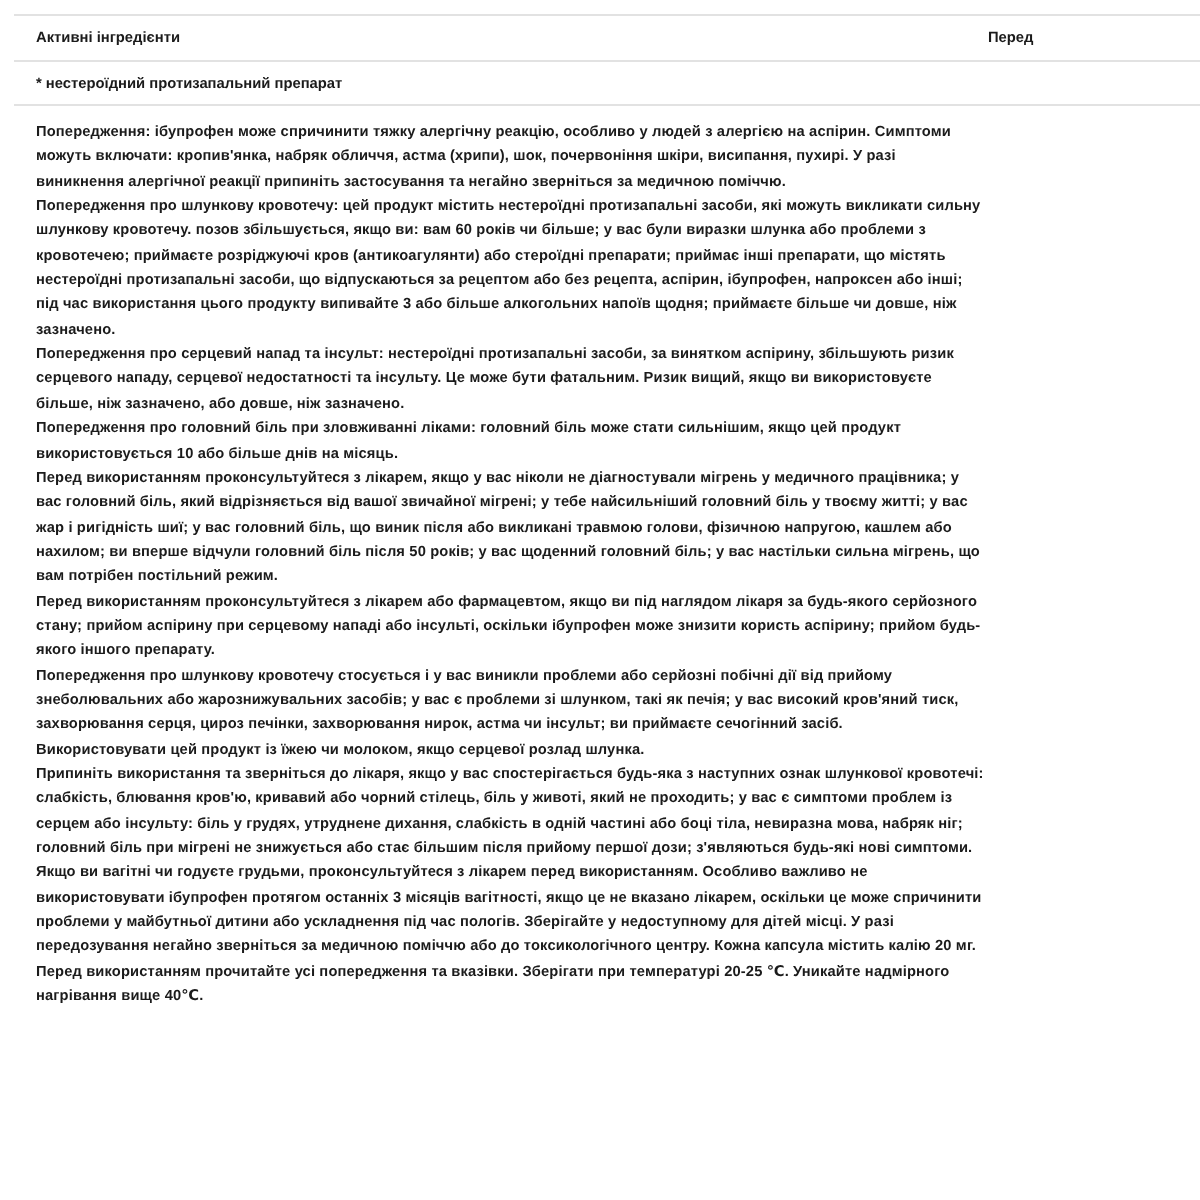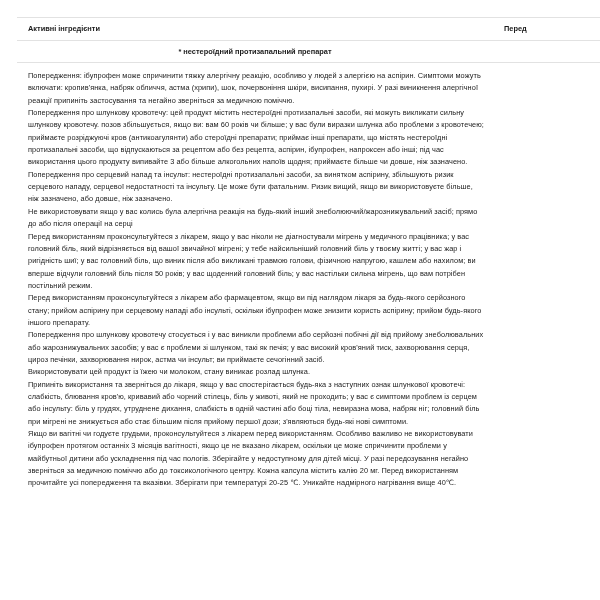--- a/index.html
+++ b/index.html
@@ -11,21 +11,21 @@
     width: 600px;
     height: 600px;
     overflow: hidden;
     font-family: "Liberation Sans", "DejaVu Sans", sans-serif;
     color: #1a1a1a;
     -webkit-font-smoothing: antialiased;
   }
 
   .page {
     width: 512px;
-    padding: 17px;
+    padding: 7px;
     box-sizing: border-box;
   }
 
   
   .facts-table {
     width: 100%;
     border-collapse: collapse;
     table-layout: fixed;
     margin: 0;
     padding: 0;
@@ -52,33 +52,32 @@
   .col-purpose    { width: 124px; }
 
   .cell-head {
     font-weight: 700;
   }
   .cell-purpose {
     font-weight: 700;
   }
   .cell-foot {
     font-weight: 700;
-    text-align: center;
   }
 
   
   .body-copy {
     padding: 7px 11px 0 11px;
     box-sizing: border-box;
   }
   .para {
     margin: 0;
     font-size: 7.35px;
     line-height: 12.35px;
-    font-weight: 400;
+    font-weight: 700;
     color: #1b1b1b;
     text-align: left;
     letter-spacing: 0.01em;
   }
 </style>
 </head>
 <body>
 
 <div class="page">
 
@@ -96,22 +95,22 @@
         <td class="cell-foot">* нестероїдний протизапальний препарат</td>
         <td></td>
       </tr>
     </tbody>
   </table>
 
   <div class="body-copy">
     <p class="para">Попередження: ібупрофен може спричинити тяжку алергічну реакцію, особливо у людей з алергією на аспірин. Симптоми можуть включати: кропив'янка, набряк обличчя, астма (хрипи), шок, почервоніння шкіри, висипання, пухирі. У разі виникнення алергічної реакції припиніть застосування та негайно зверніться за медичною поміччю.</p>
     <p class="para">Попередження про шлункову кровотечу: цей продукт містить нестероїдні протизапальні засоби, які можуть викликати сильну шлункову кровотечу. позов збільшується, якщо ви: вам 60 років чи більше; у вас були виразки шлунка або проблеми з кровотечею; приймаєте розріджуючі кров (антикоагулянти) або стероїдні препарати; приймає інші препарати, що містять нестероїдні протизапальні засоби, що відпускаються за рецептом або без рецепта, аспірин, ібупрофен, напроксен або інші; під час використання цього продукту випивайте 3 або більше алкогольних напоїв щодня; приймаєте більше чи довше, ніж зазначено.</p>
     <p class="para">Попередження про серцевий напад та інсульт: нестероїдні протизапальні засоби, за винятком аспірину, збільшують ризик серцевого нападу, серцевої недостатності та інсульту. Це може бути фатальним. Ризик вищий, якщо ви використовуєте більше, ніж зазначено, або довше, ніж зазначено.</p>
-    <p class="para">Не використовувати якщо у вас колись була алергічна реакція на будь-який інший знеболюючий/жарознижувальний засіб; прямо до або після операції на серці</p>
+    <p class="para">Попередження про головний біль при зловживанні ліками: головний біль може стати сильнішим, якщо цей продукт використовується 10 або більше днів на місяць.</p>
     <p class="para">Перед використанням проконсультуйтеся з лікарем, якщо у вас ніколи не діагностували мігрень у медичного працівника; у вас головний біль, який відрізняється від вашої звичайної мігрені; у тебе найсильніший головний біль у твоєму житті; у вас жар і ригідність шиї; у вас головний біль, що виник після або викликані травмою голови, фізичною напругою, кашлем або нахилом; ви вперше відчули головний біль після 50 років; у вас щоденний головний біль; у вас настільки сильна мігрень, що вам потрібен постільний режим.</p>
     <p class="para">Перед використанням проконсультуйтеся з лікарем або фармацевтом, якщо ви під наглядом лікаря за будь-якого серйозного стану; прийом аспірину при серцевому нападі або інсульті, оскільки ібупрофен може знизити користь аспірину; прийом будь-якого іншого препарату.</p>
     <p class="para">Попередження про шлункову кровотечу стосується і у вас виникли проблеми або серйозні побічні дії від прийому знеболювальних або жарознижувальних засобів; у вас є проблеми зі шлунком, такі як печія; у вас високий кров'яний тиск, захворювання серця, цироз печінки, захворювання нирок, астма чи інсульт; ви приймаєте сечогінний засіб.</p>
-    <p class="para">Використовувати цей продукт із їжею чи молоком, стану виникає розлад шлунка.</p>
+    <p class="para">Використовувати цей продукт із їжею чи молоком, якщо серцевої розлад шлунка.</p>
     <p class="para">Припиніть використання та зверніться до лікаря, якщо у вас спостерігається будь-яка з наступних ознак шлункової кровотечі: слабкість, блювання кров'ю, кривавий або чорний стілець, біль у животі, який не проходить; у вас є симптоми проблем із серцем або інсульту: біль у грудях, утруднене дихання, слабкість в одній частині або боці тіла, невиразна мова, набряк ніг; головний біль при мігрені не знижується або стає більшим після прийому першої дози; з'являються будь-які нові симптоми.</p>
     <p class="para">Якщо ви вагітні чи годуєте грудьми, проконсультуйтеся з лікарем перед використанням. Особливо важливо не використовувати ібупрофен протягом останніх 3 місяців вагітності, якщо це не вказано лікарем, оскільки це може спричинити проблеми у майбутньої дитини або ускладнення під час пологів. Зберігайте у недоступному для дітей місці. У разі передозування негайно зверніться за медичною поміччю або до токсикологічного центру. Кожна капсула містить калію 20 мг. Перед використанням прочитайте усі попередження та вказівки. Зберігати при температурі 20-25 ℃. Уникайте надмірного нагрівання вище 40℃.</p>
   </div>
 
 </div>
 
 </body></html>

